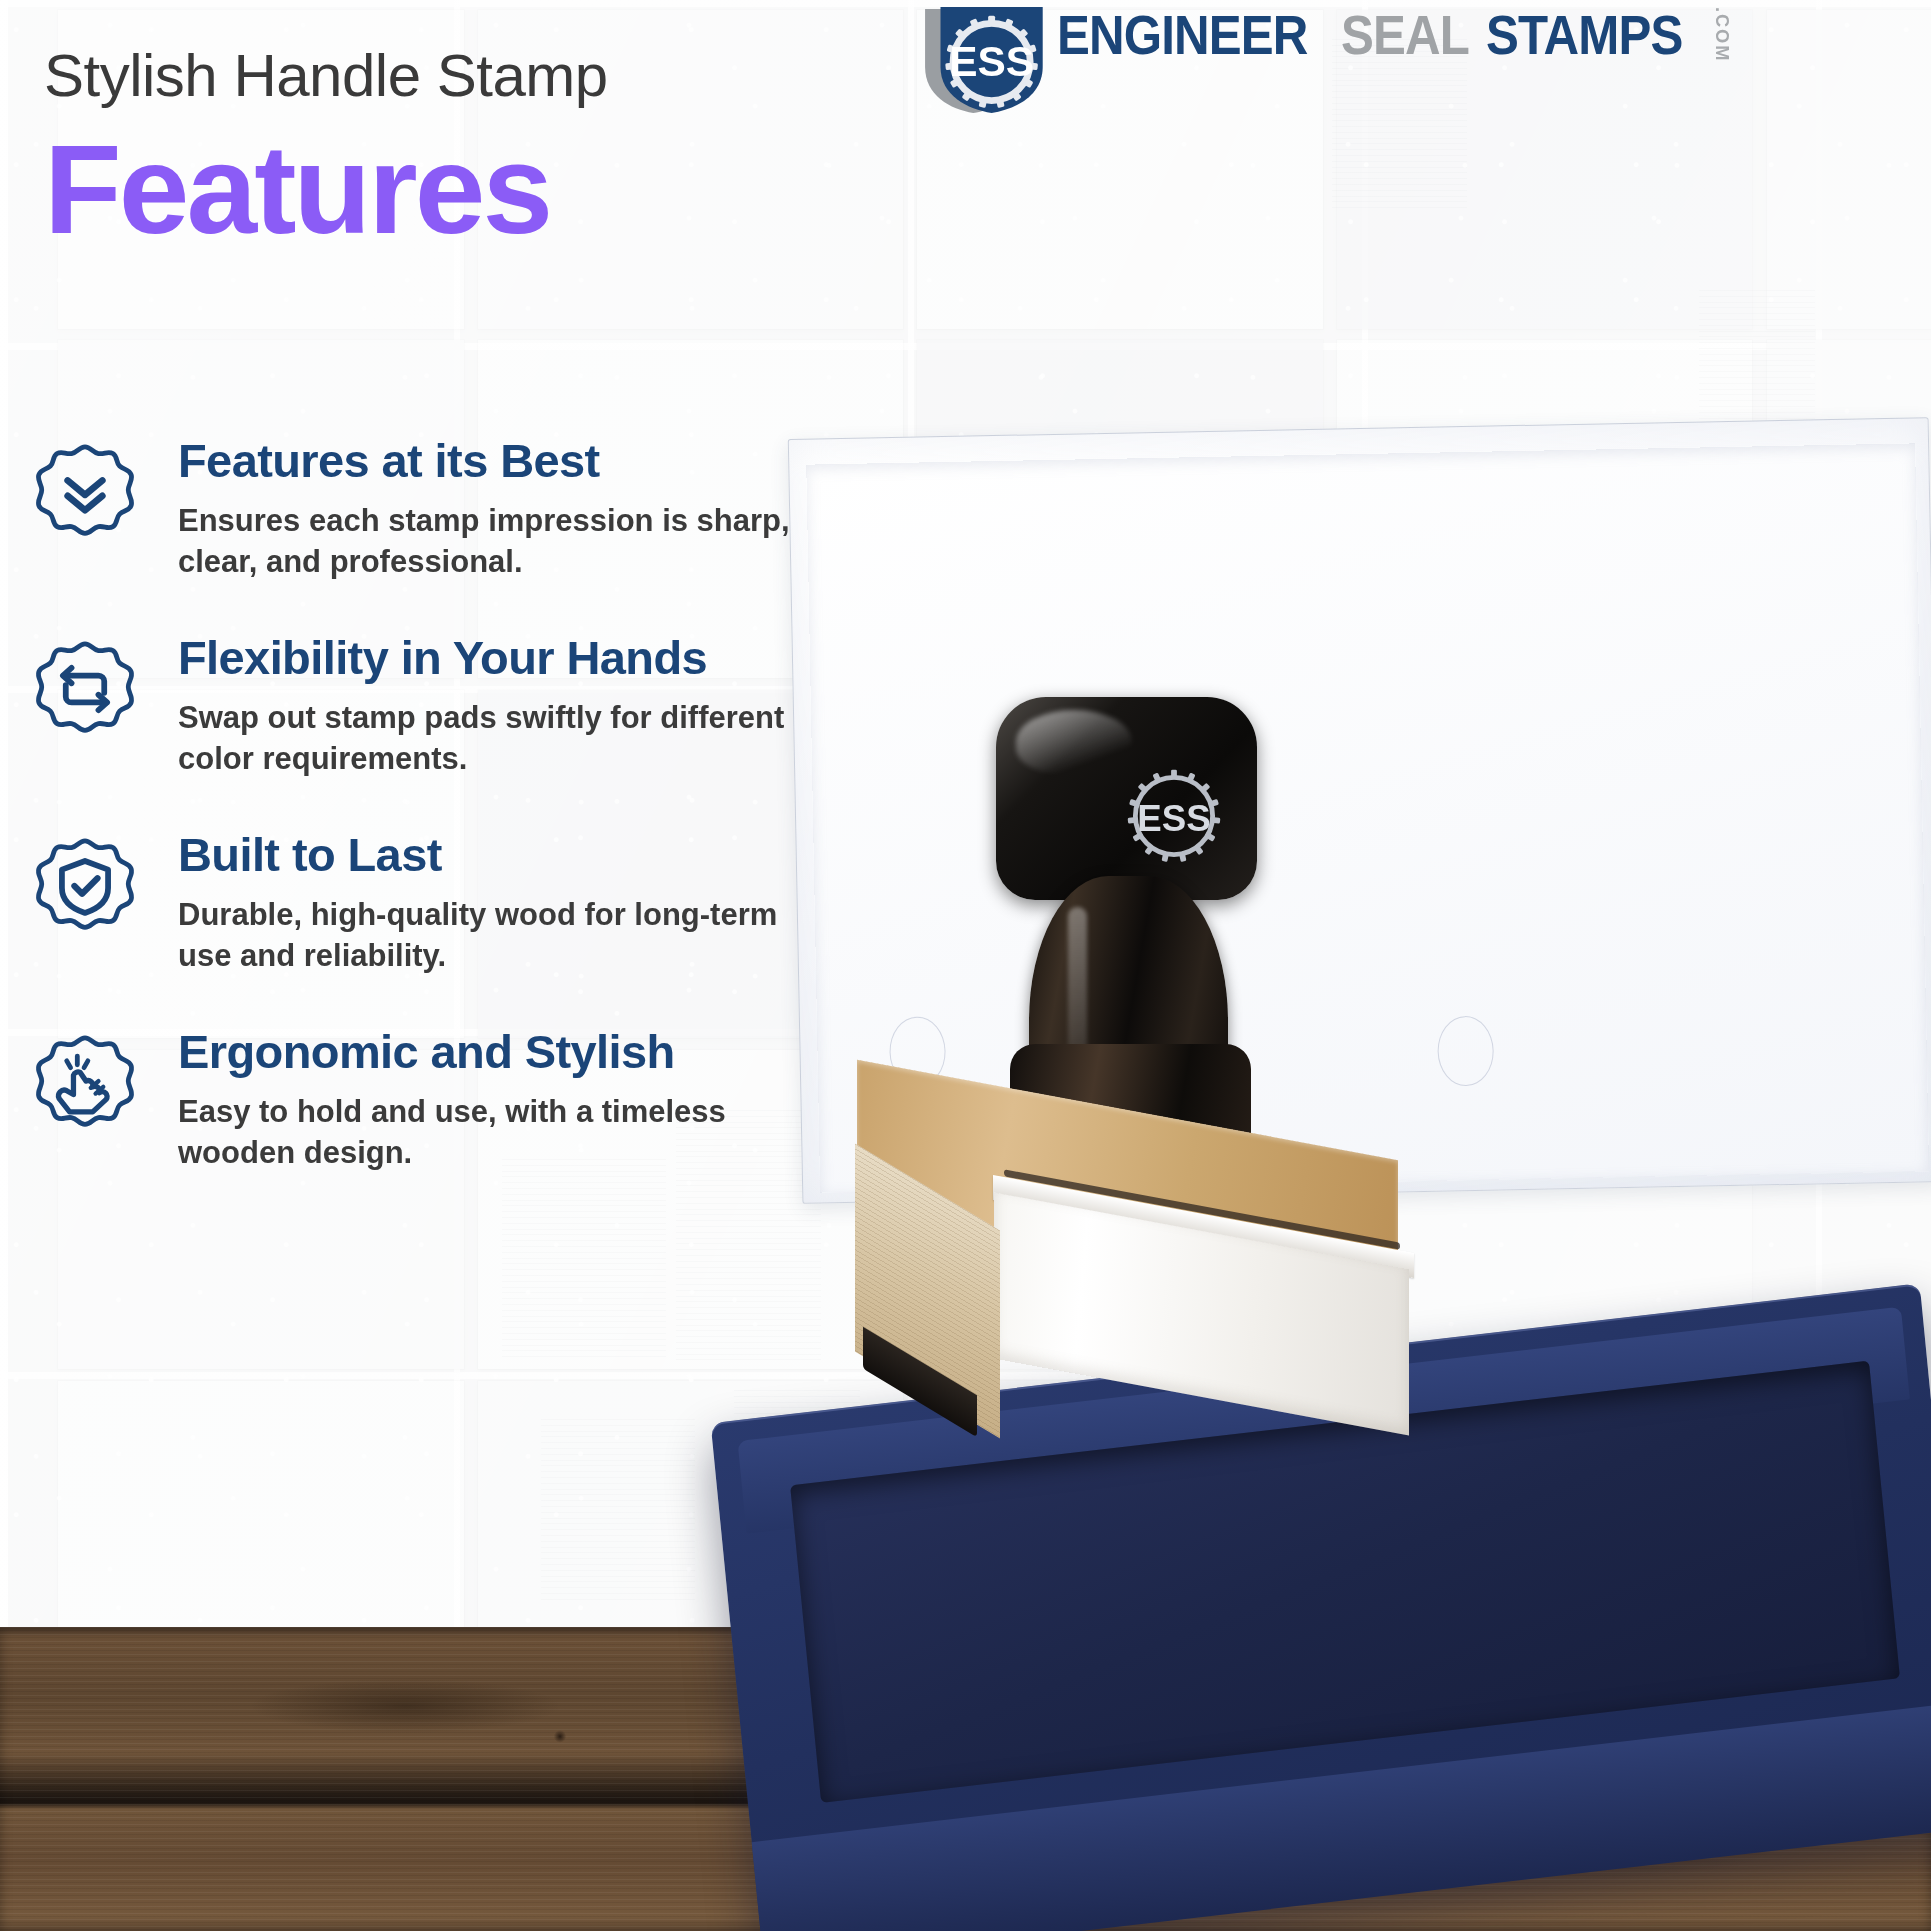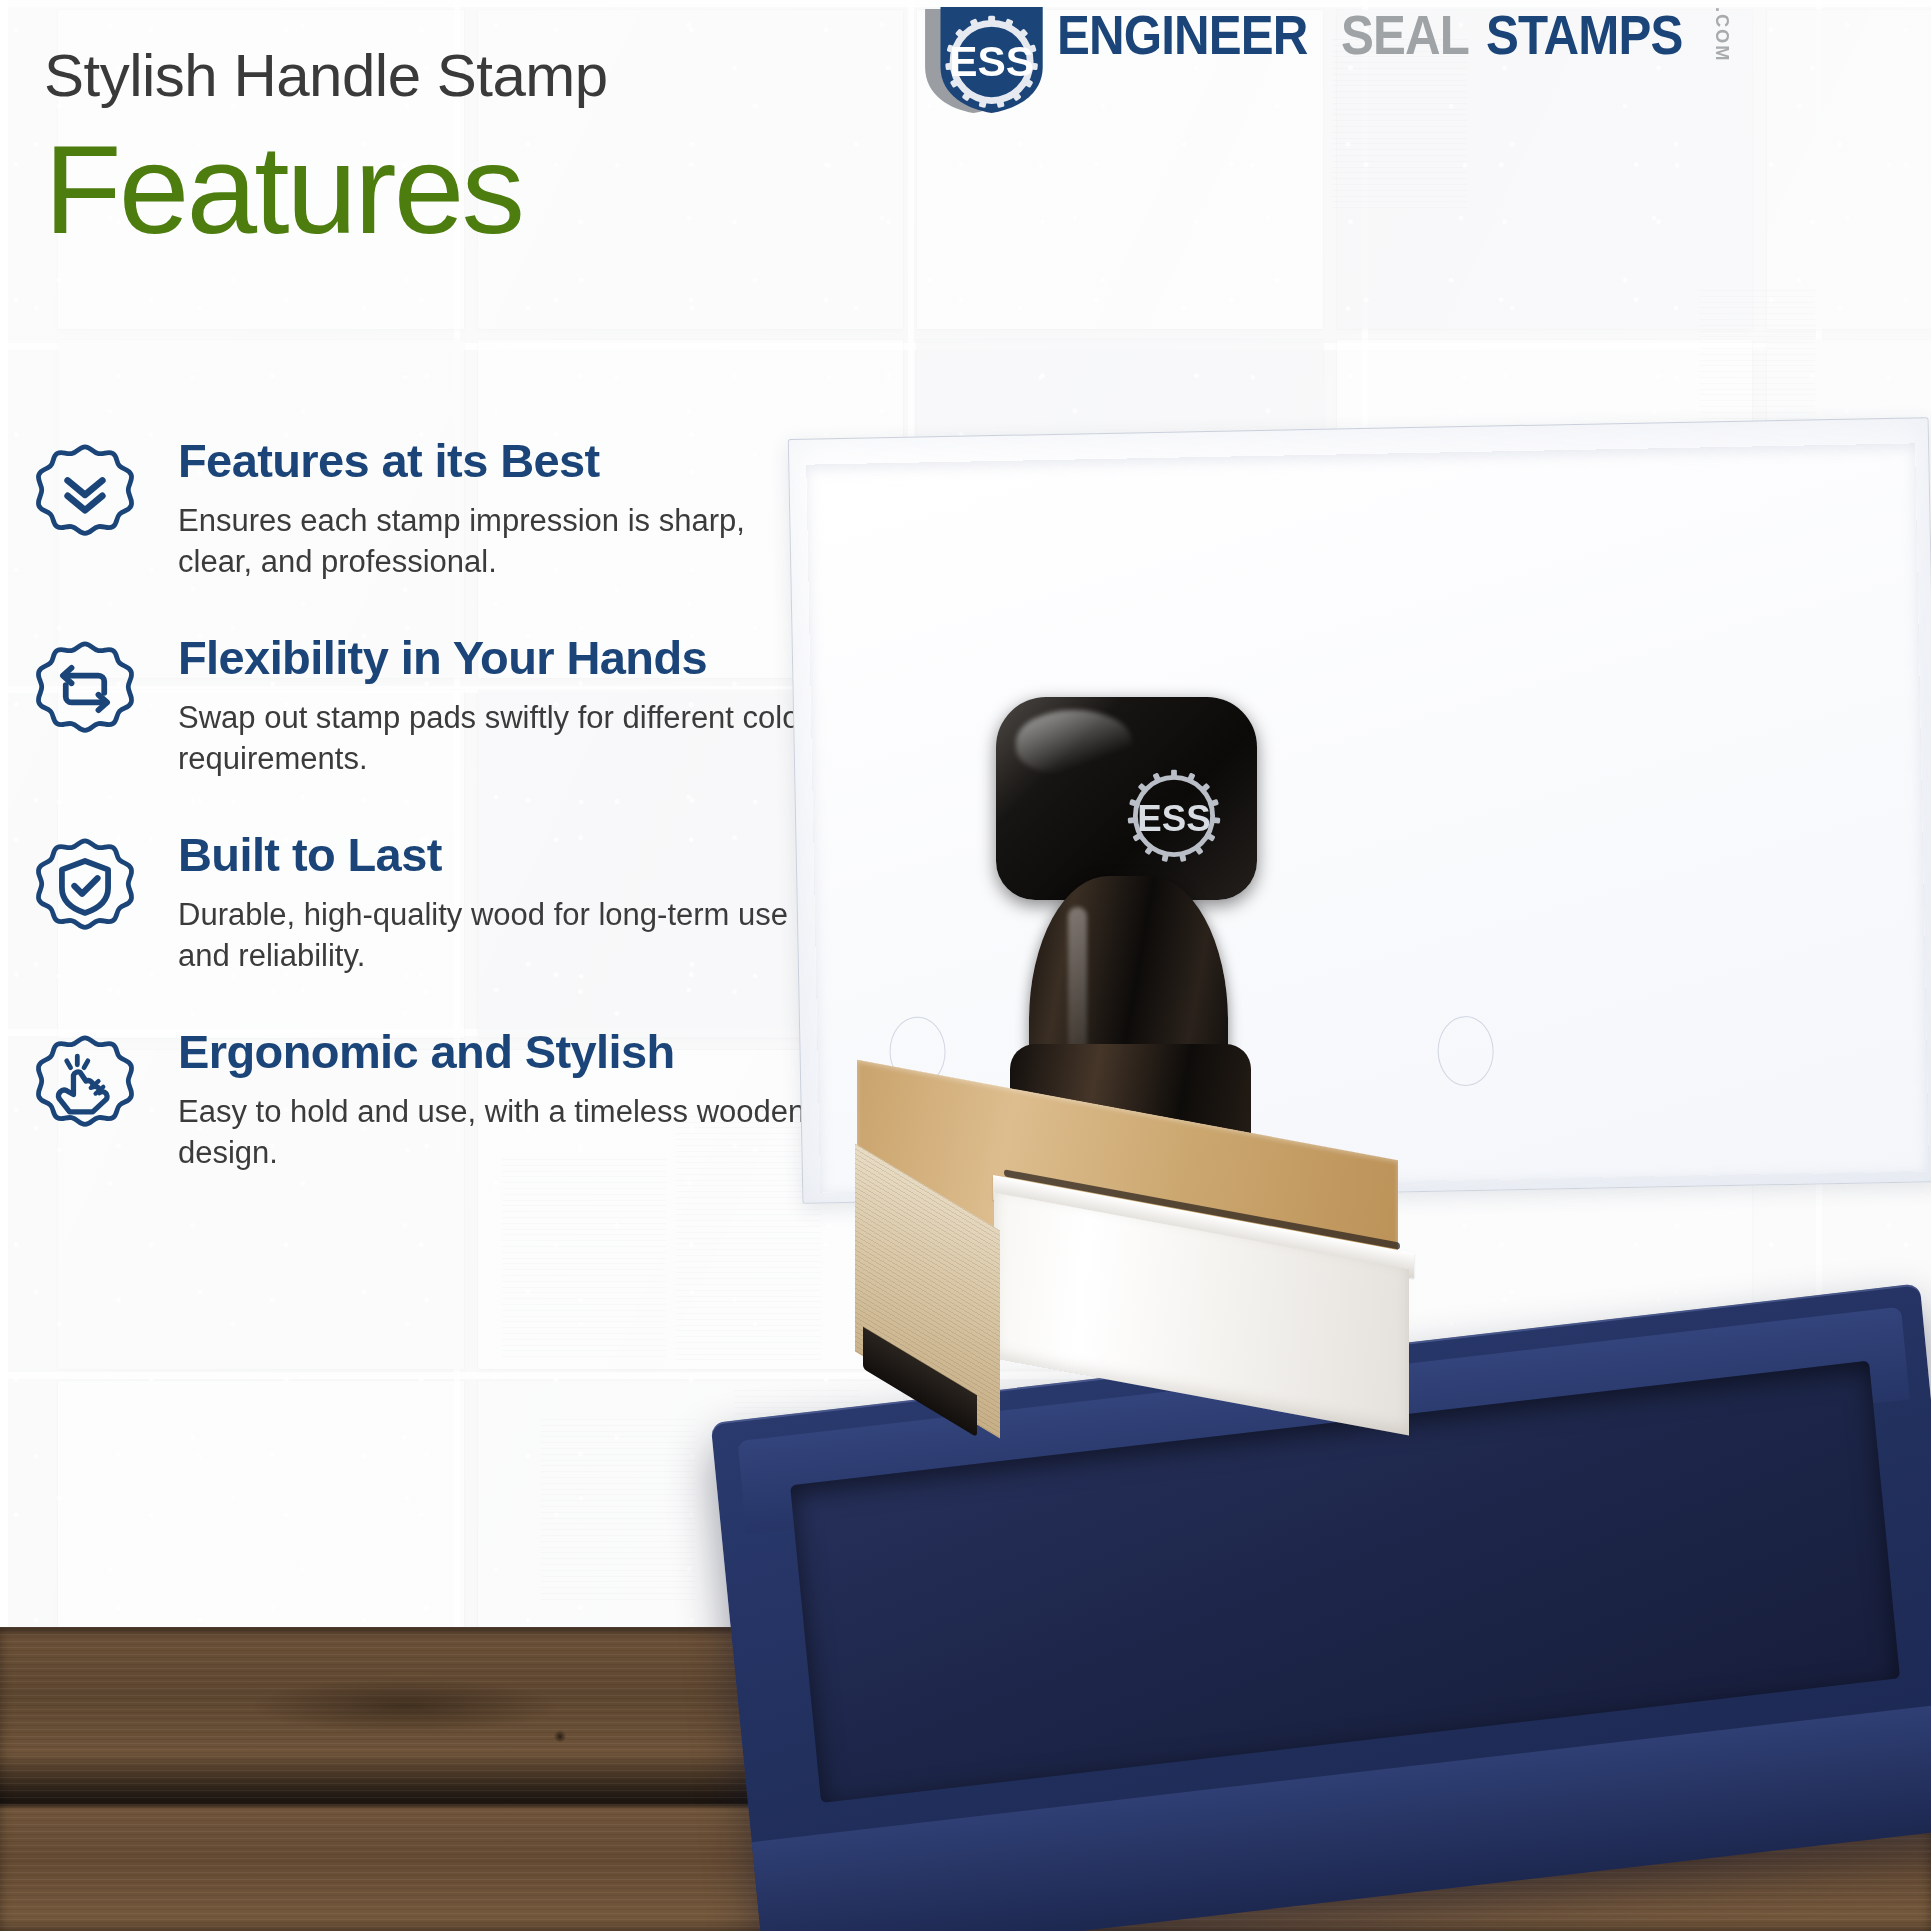--- a/index.html
+++ b/index.html
@@ -55,41 +55,41 @@
       radial-gradient(ellipse 154px 29px at 58% 18%, rgba(30,20,12,.30), rgba(0,0,0,0) 70%),
       radial-gradient(ellipse 290px 58px at 82% 70%, rgba(40,28,18,.28), rgba(0,0,0,0) 70%),
       radial-gradient(circle 8.7px at 29% 36%, rgba(25,16,10,.8), rgba(0,0,0,0) 72%);}
   .table-shadow{position:absolute;left:676px;top:1603px;width:1255px;height:68px;
     background:radial-gradient(ellipse at center, rgba(20,25,45,.28), rgba(0,0,0,0) 70%);}
 
   
   .headline{position:absolute;left:44px;top:46px;font-size:60px;line-height:1;
     color:#3a3a3a;font-weight:400;letter-spacing:-0.5px;}
   .bigtitle{position:absolute;left:44px;top:126px;font-size:127px;line-height:1;
-    color:#4d7c0f;font-weight:400;letter-spacing:-2.9px;}
+    color:#8b5cf6;font-weight:700;letter-spacing:-2.9px;}
 
   
   .logo{position:absolute;left:919px;top:7.7px;display:flex;align-items:center;height:106px;}
   .logo-mark{position:relative;width:124px;height:108px;flex:none;}
   .logo-word{display:flex;margin-left:13.5px;height:108px;}
   .logo-word .lw{font-size:56px;font-weight:700;letter-spacing:-1px;line-height:1;
     font-family:"Liberation Sans",sans-serif;transform:scaleX(.88);transform-origin:left center;}
   .lw.b{color:#1b4578;}
   .lw.g{color:#a0a3a6;}
   .logo-dotcom{writing-mode:vertical-rl;font-size:18.3px;letter-spacing:1.9px;font-weight:700;
     color:#a8abae;margin-left:1.9px;height:64px;display:flex;align-items:flex-start;}
 
   
   .features{position:absolute;left:35px;top:436px;width:850px;}
   .feature{position:relative;padding-left:143px;margin-bottom:50px;}
   .feature:last-child{margin-bottom:0;}
   .f-icon{position:absolute;left:0;top:5.8px;width:100px;height:100px;}
   .f-title{font-size:47px;font-weight:700;color:#1b4578;line-height:1.06;margin:0 0 15.4px 0;
     letter-spacing:-0.6px;}
-  .f-desc{font-size:31px;line-height:1.32;color:#3b3b3b;font-weight:400;margin:0;max-width:637px;}
+  .f-desc{font-size:31px;line-height:1.32;color:#3b3b3b;font-weight:700;margin:0;max-width:637px;}
 
   
   .product{position:absolute;left:772px;top:386px;width:1159px;height:1545px;}
   .box-lid{position:absolute;left:23px;top:42px;width:1139px;height:763px;
     transform:rotate(-1.1deg);
     background:linear-gradient(160deg,#ffffff 0%,#f7f8fb 42%,#eceff5 100%);
     border:1px solid rgba(190,196,210,.75);
     border-radius:2.9px;
     box-shadow:0 5.8px 19.3px rgba(60,70,100,.12), inset 0 0 39px rgba(200,208,222,.25);}
   .box-lid-inner{position:absolute;left:17.4px;top:25px;right:13.5px;bottom:9.7px;

